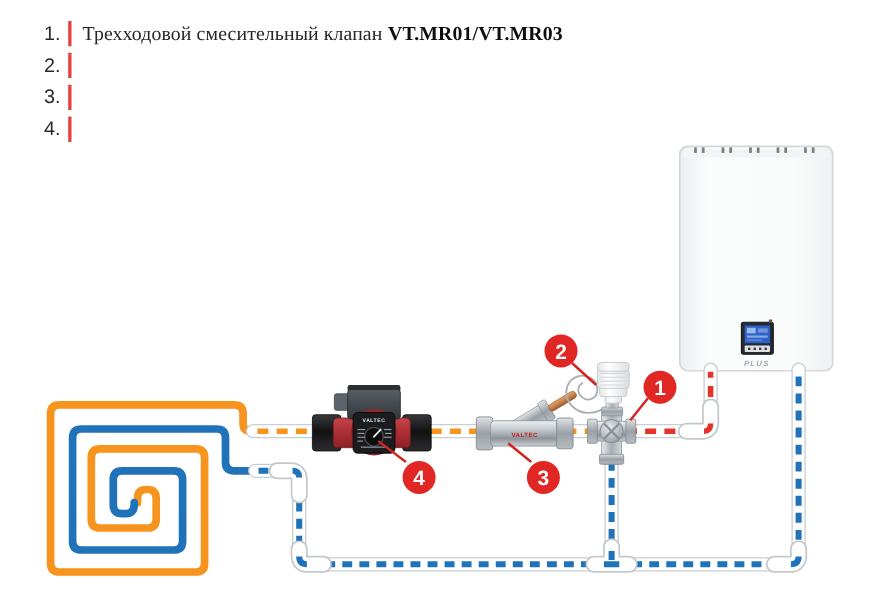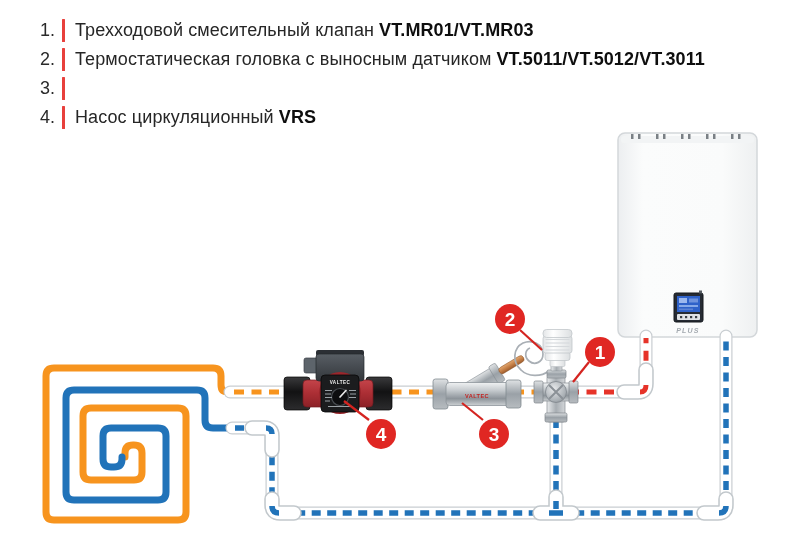--- a/index.html
+++ b/index.html
@@ -2,49 +2,47 @@
 <html><head>
 <meta charset="utf-8">
 <style>
   html,body{margin:0;padding:0;background:#ffffff;}
   .canvas{position:relative;width:800px;height:546px;background:#ffffff;overflow:hidden;
           font-family:"Liberation Sans",sans-serif;}
   .legend{position:absolute;top:16px;left:0;}
   .legend-row{display:flex;align-items:center;height:29px;}
   .legend-num{width:55px;text-align:right;font-size:18px;color:#2a2a2a;}
   .legend-bar{width:3px;height:23px;background:#e8403c;margin-left:7px;border-radius:0.5px;flex:0 0 auto;}
-  .legend-txt{margin-left:10px;font-size:18px;color:#262626;white-space:nowrap;letter-spacing:0.1px;}
+  .legend-txt{margin-left:10px;font-size:18px;color:#262626;white-space:nowrap;letter-spacing:0.1px;font-family:Liberation Serif, serif;}
   .legend-txt b{color:#0e0e0e;margin-left:5px;font-weight:700;}
   svg.diagram{position:absolute;left:0;top:0;}
   text{font-family:"Liberation Sans",sans-serif;}
 </style>
 </head>
 <body>
 
 <div class="canvas">
 
   <div class="legend">
     <div class="legend-row">
       <span class="legend-num">1.</span>
       <span class="legend-bar"></span>
       <div class="legend-txt"><span>Трехходовой смесительный клапан</span><b>VT.MR01/VT.MR03</b></div>
     </div>
     <div class="legend-row">
       <span class="legend-num">2.</span>
       <span class="legend-bar"></span>
-      <div class="legend-txt"><span>Термостатическая головка с выносным датчиком</span><b>VT.5011/VT.5012/VT.3011</b></div>
     </div>
     <div class="legend-row">
       <span class="legend-num">3.</span>
       <span class="legend-bar"></span>
     </div>
     <div class="legend-row">
       <span class="legend-num">4.</span>
       <span class="legend-bar"></span>
-      <div class="legend-txt"><span>Насос циркуляционный</span><b>VRS</b></div>
     </div>
   </div>
 
   <svg class="diagram" width="800" height="546" viewBox="0 0 800 546">
     <defs>
       <linearGradient id="gH" x1="0" y1="0" x2="0" y2="1">
         <stop offset="0" stop-color="#f0f2f3"></stop>
           <stop offset="0.35" stop-color="#c4c9cd"></stop>
         <stop offset="0.7" stop-color="#8d949a"></stop>
           <stop offset="1" stop-color="#ccd0d3"></stop>

